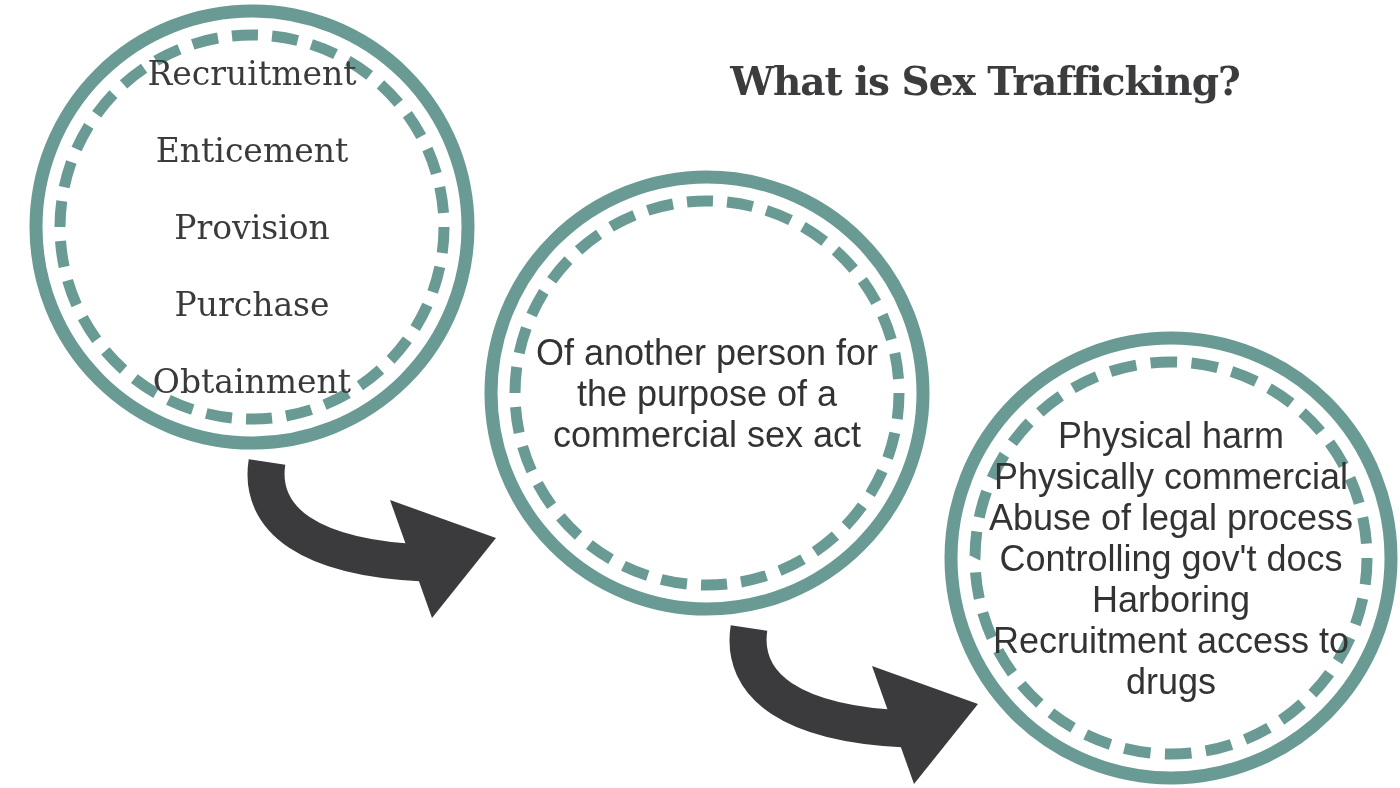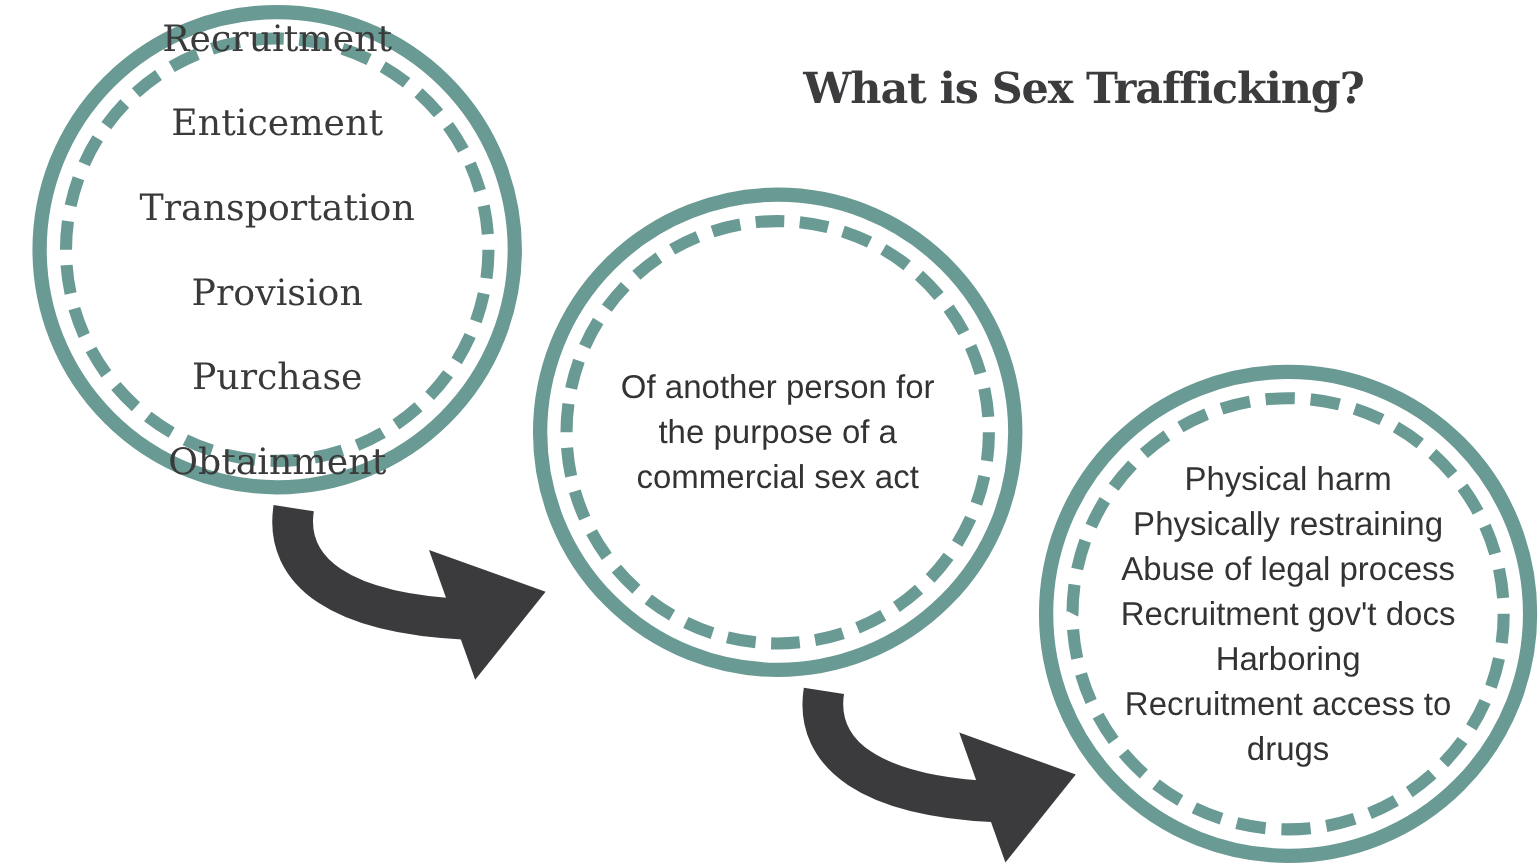--- a/index.html
+++ b/index.html
@@ -49,21 +49,21 @@
   #c3 { left: 944px; top: 331px; width: 454px; height: 454px; }
   .serif-text {
     font-family: "DejaVu Serif", "Liberation Serif", serif;
     font-size: 33px;
     line-height: 41px;
     color: #3a3a3a;
     gap: 36px;
   }
   .sans-text {
     font-family: "Liberation Sans", "DejaVu Sans", sans-serif;
-    font-size: 30px;
+    font-size: 36px;
     line-height: 41px;
     color: #333333;
   }
   .arrow {
     position: absolute;
     width: 260px;
     height: 178px;
   }
   #arrow1 { left: 240px; top: 450px; }
   #arrow2 { left: 722px; top: 616px; }
@@ -76,21 +76,20 @@
   <h1 class="title">What is Sex Trafficking?</h1>
 
   <div class="circle" id="c1">
     <svg class="ring" viewBox="0 0 446 446" aria-hidden="true">
       <circle cx="223" cy="223" r="216" fill="#ffffff" stroke-width="13" stroke="#6a9a94"></circle>
       <circle cx="223" cy="223" r="192" fill="none" stroke-width="11" stroke-dasharray="26 14" pathLength="1200" stroke="#6a9a94"></circle>
     </svg>
     <div class="text serif-text">
       <div class="line">Recruitment</div>
       <div class="line">Enticement</div>
-      <div class="line">Transportation</div>
       <div class="line">Provision</div>
       <div class="line">Purchase</div>
       <div class="line">Obtainment</div>
     </div>
   </div>
 
   <svg class="arrow" id="arrow1" viewBox="0 0 260 178" aria-hidden="true">
     <path d="M 27,12 C 18,70 70,108 184,113" fill="none" stroke-width="37" stroke-linecap="butt" stroke="#3b3b3d"></path>
     <polygon points="150,50 256,88 192,168" fill="#3b3b3d"></polygon>
   </svg>
@@ -112,22 +111,22 @@
     <polygon points="150,50 256,88 192,168" fill="#3b3b3d"></polygon>
   </svg>
 
   <div class="circle" id="c3">
     <svg class="ring" viewBox="0 0 454 454" aria-hidden="true">
       <circle cx="227" cy="227" r="220" fill="#ffffff" stroke-width="13" stroke="#6a9a94"></circle>
       <circle cx="227" cy="227" r="196" fill="none" stroke-width="11" stroke-dasharray="26 14" pathLength="1200" stroke="#6a9a94"></circle>
     </svg>
     <div class="text sans-text">
       <div class="line">Physical harm</div>
-      <div class="line">Physically restraining</div>
+      <div class="line">Physically commercial</div>
       <div class="line">Abuse of legal process</div>
-      <div class="line">Recruitment gov't docs</div>
+      <div class="line">Controlling gov't docs</div>
       <div class="line">Harboring</div>
       <div class="line">Recruitment access to</div>
       <div class="line">drugs</div>
     </div>
   </div>
 
 </div>
 
 </body></html>

